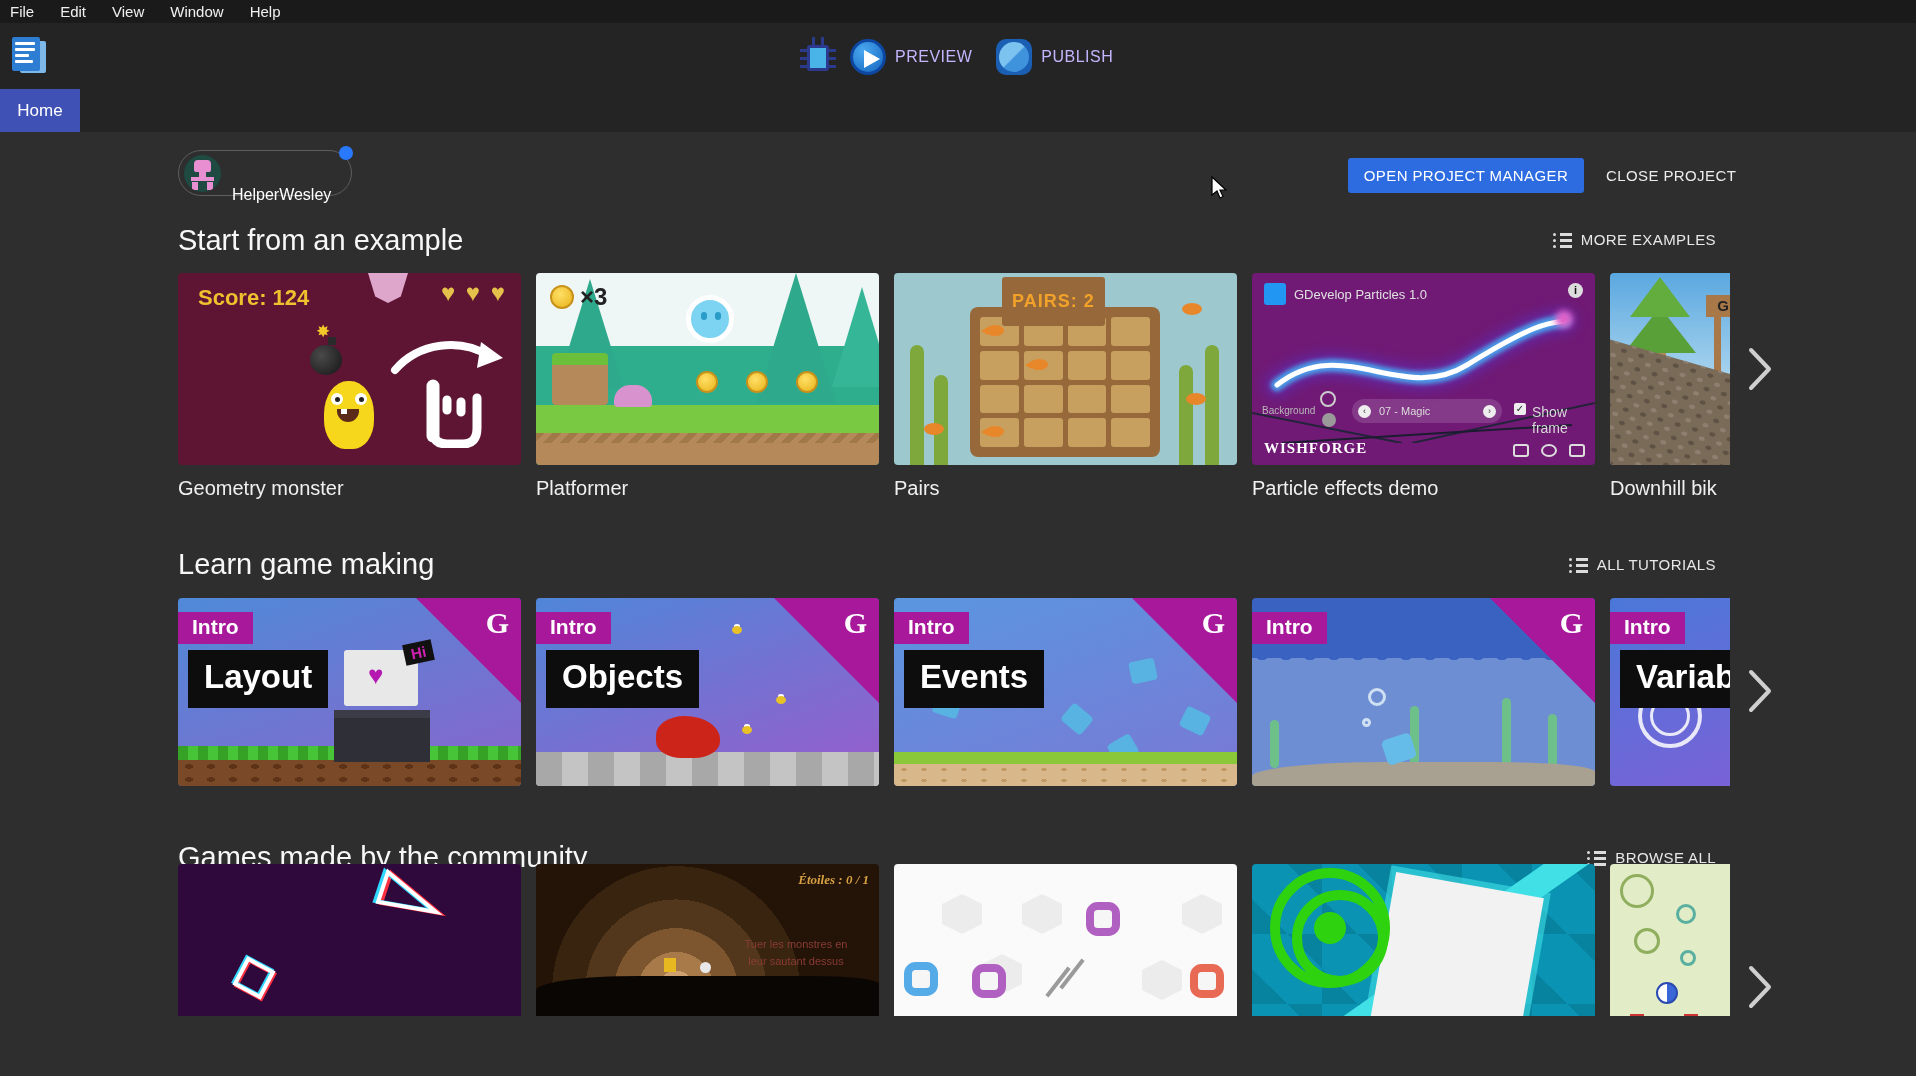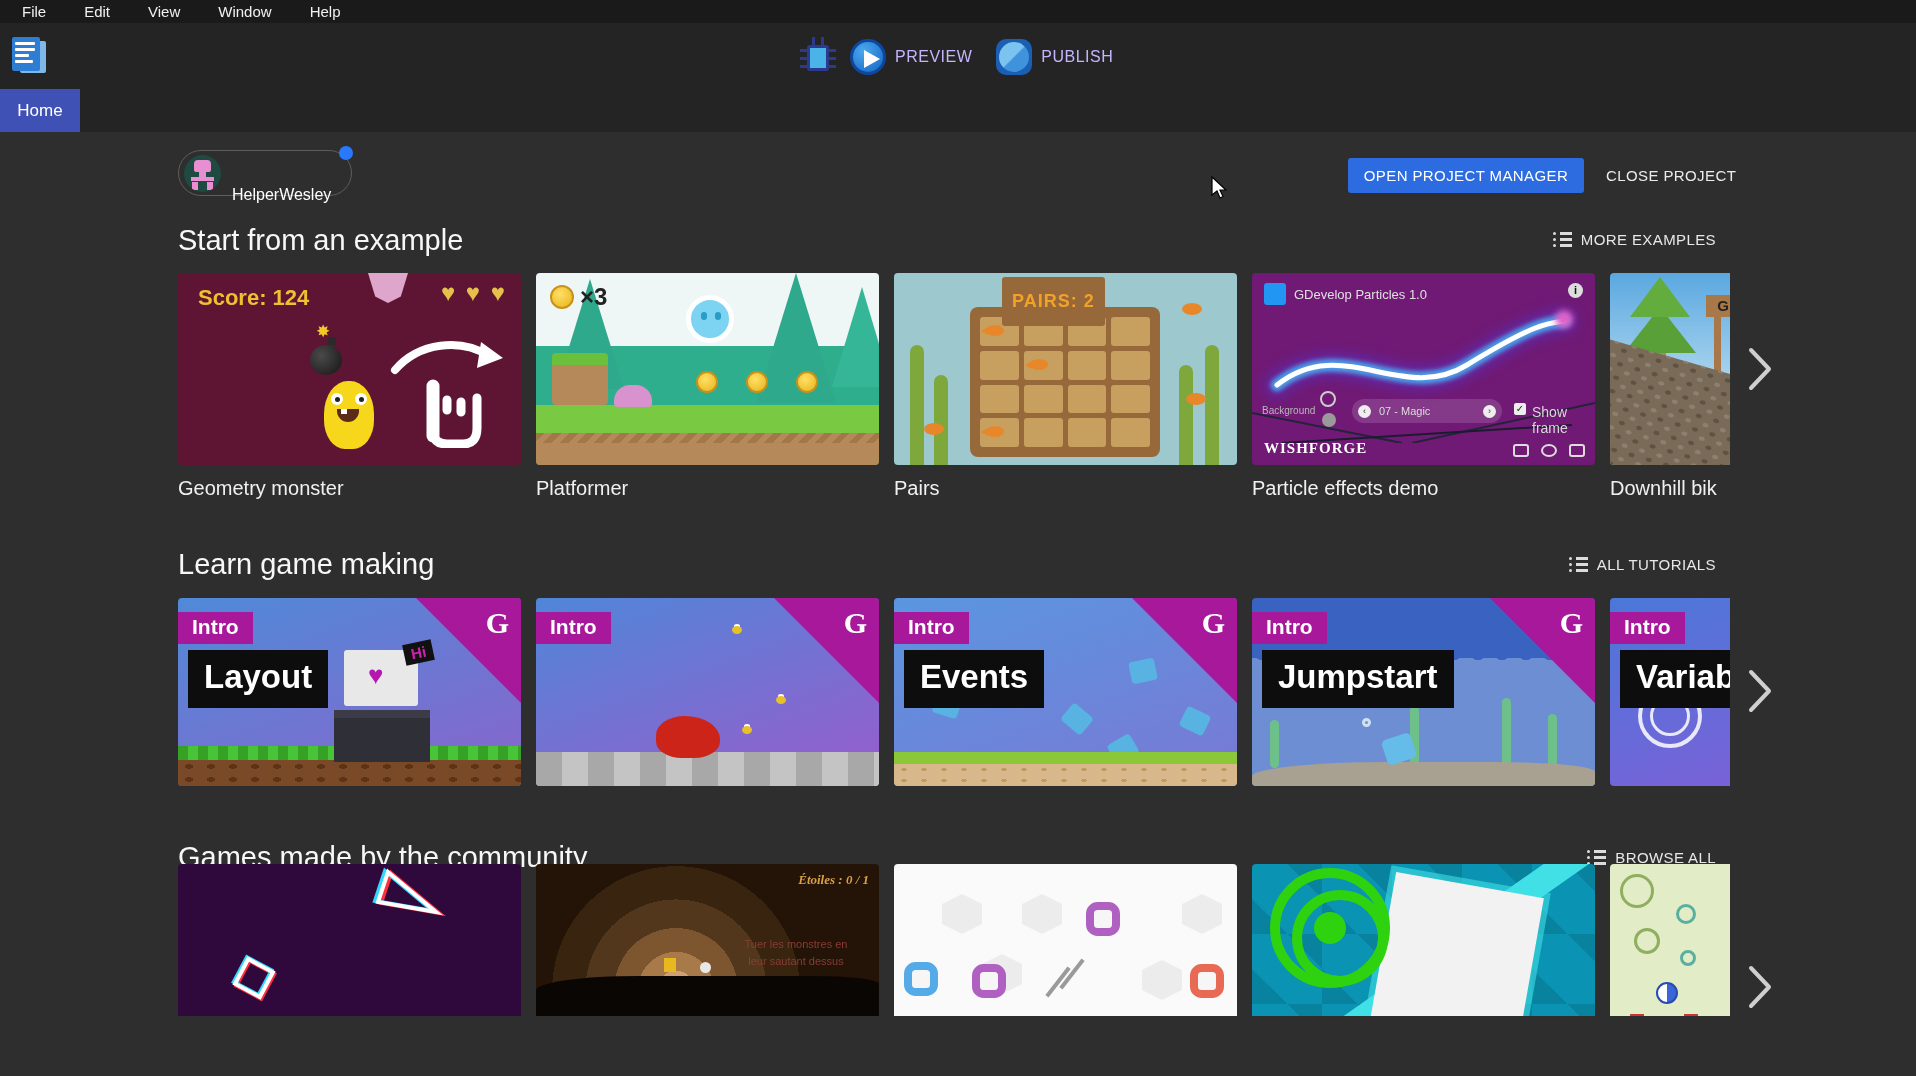--- a/index.html
+++ b/index.html
@@ -3,21 +3,21 @@
 <meta charset="utf-8">
 <style>
   * { margin:0; padding:0; box-sizing:border-box; }
   html,body { background:#2e2e2e; }
   .page { position:relative; width:1916px; height:1076px; overflow:hidden;
           font-family:"Liberation Sans", sans-serif; color:#fff; background:#2e2e2e; }
 
   
   .menubar { position:absolute; top:0; left:0; width:100%; height:23px; background:#1a1a1a;
              display:flex; align-items:center; padding-left:10px; gap:26px; z-index:30; }
-  .menubar span { font-size:15px; color:#f0f0f0; cursor:default;margin-left:12px; }
+  .menubar span { font-size:15px; color:#f0f0f0; cursor:default; }
   .titlebar { position:absolute; top:23px; left:0; width:100%; height:109px; background:#242424; z-index:20; }
   .applogo { position:absolute; left:12px; top:14px; width:36px; height:38px; }
   .applogo .back { position:absolute; left:8px; top:4px; width:26px; height:32px; background:#7db8e8; border-radius:2px; }
   .applogo .front { position:absolute; left:0; top:0; width:28px; height:34px; background:#2d7dd2; border-radius:2px; }
   .applogo .front i { position:absolute; left:3px; height:3px; background:#fff; border-radius:1px; }
   .toolbar-center { position:absolute; top:10px; left:800px; display:flex; align-items:center; gap:14px; height:48px; }
   .icon-debug { width:36px; height:40px; position:relative; }
   .icon-debug .body { position:absolute; left:7px; top:8px; width:22px; height:26px; border:3px solid #2b3a8c; background:#4ab3e8; border-radius:3px; }
   .icon-debug .leg { position:absolute; width:8px; height:3px; background:#2b3a8c; }
   .icon-debug .ant { position:absolute; top:0; width:3px; height:8px; background:#2b3a8c; }
@@ -41,21 +41,21 @@
   .account-chip .name { font-size:16px; font-weight:500; color:#fff;margin-top:44px; }
   .notif-dot { position:absolute; right:-2px; top:-5px; width:14px; height:14px; border-radius:50%; background:#2979ff; }
 
   .btn-primary { position:absolute; left:1348px; top:158px; width:236px; height:35px; background:#2d6ce0; border:none;
                  color:#fff; font-family:inherit; font-size:15px; letter-spacing:.4px; border-radius:3px; cursor:pointer; }
   .btn-flat { position:absolute; left:1594px; top:158px; height:35px; background:transparent; border:none; color:#ececec;
               font-family:inherit; font-size:15px; letter-spacing:.4px; cursor:pointer; padding:0 12px; }
 
   
   .section-title { position:absolute; left:178px; font-size:29px; font-weight:300; color:#f7f7f7; }
-  .section-link { position:absolute; display:flex; align-items:center; gap:9px; font-size:15px; letter-spacing:.4px; color:#e8e8e8; cursor:pointer; }
+  .section-link { position:absolute; display:flex; align-items:flex-end; gap:9px; font-size:15px; letter-spacing:.4px; color:#e8e8e8; cursor:pointer; }
   .icon-list { width:19px; height:15px; position:relative; }
   .icon-list i { position:absolute; left:7px; width:12px; height:3px; background:#dcdcdc; }
   .icon-list b { position:absolute; left:0; width:3px; height:3px; background:#dcdcdc; border-radius:50%; }
   .row { position:absolute; left:178px; width:1552px; overflow:hidden; display:flex; gap:15px; }
   .card { width:343px; flex:none; cursor:pointer; }
   .thumb { width:343px; height:192px; border-radius:4px; position:relative; overflow:hidden; }
   .caption { margin-top:12px; font-size:20px; color:#f0f0f0; white-space:nowrap; overflow:hidden; }
   .chevron { position:absolute; left:1738px; width:44px; height:52px; background:transparent; border:none; cursor:pointer; }
   .chevron svg { stroke:#cfcfcf; fill:none; stroke-width:4; stroke-linecap:round; stroke-linejoin:round; }
 
@@ -437,20 +437,21 @@
     <div class="card">
       <div class="thumb tut t-objects">
         <div class="stone"></div>
         <div class="lava"></div>
         <div class="bee" style="left:196px;top:28px"></div>
         <div class="bee" style="left:206px;top:128px"></div>
         <div class="bee" style="left:240px;top:98px"></div>
         <div class="corner"></div>
         <div class="glogo">G</div>
         <div class="intro-badge">Intro</div>
+        <div class="topic-badge">Objects</div>
       </div>
     </div>
 
     <div class="card">
       <div class="thumb tut t-events">
         <div class="bot" style="left:40px;top:96px;transform:rotate(18deg)"></div>
         <div class="bot" style="left:110px;top:70px;transform:rotate(-24deg)"></div>
         <div class="bot" style="left:170px;top:110px;transform:rotate(40deg)"></div>
         <div class="bot" style="left:236px;top:62px;transform:rotate(-12deg)"></div>
         <div class="bot" style="left:288px;top:112px;transform:rotate(26deg)"></div>
@@ -471,21 +472,20 @@
         <div class="weed2" style="left:158px;height:62px"></div>
         <div class="weed2" style="left:250px;height:70px"></div>
         <div class="weed2" style="left:296px;height:54px"></div>
         <div class="sand"></div>
         <div class="bub" style="left:116px;top:90px;width:18px;height:18px"></div>
         <div class="bub" style="left:110px;top:120px;width:9px;height:9px"></div>
         <div class="fish2"></div>
         <div class="corner"></div>
         <div class="glogo">G</div>
         <div class="intro-badge">Intro</div>
-        <div class="topic-badge">Jumpstart</div>
       </div>
     </div>
 
     <div class="card">
       <div class="thumb tut t-variables">
         <div class="ring" style="left:28px;top:86px;width:64px;height:64px"></div>
         <div class="ring" style="left:40px;top:98px;width:40px;height:40px;border-width:3px"></div>
         <div class="plus">+1</div>
 
         <div class="intro-badge">Intro</div>

